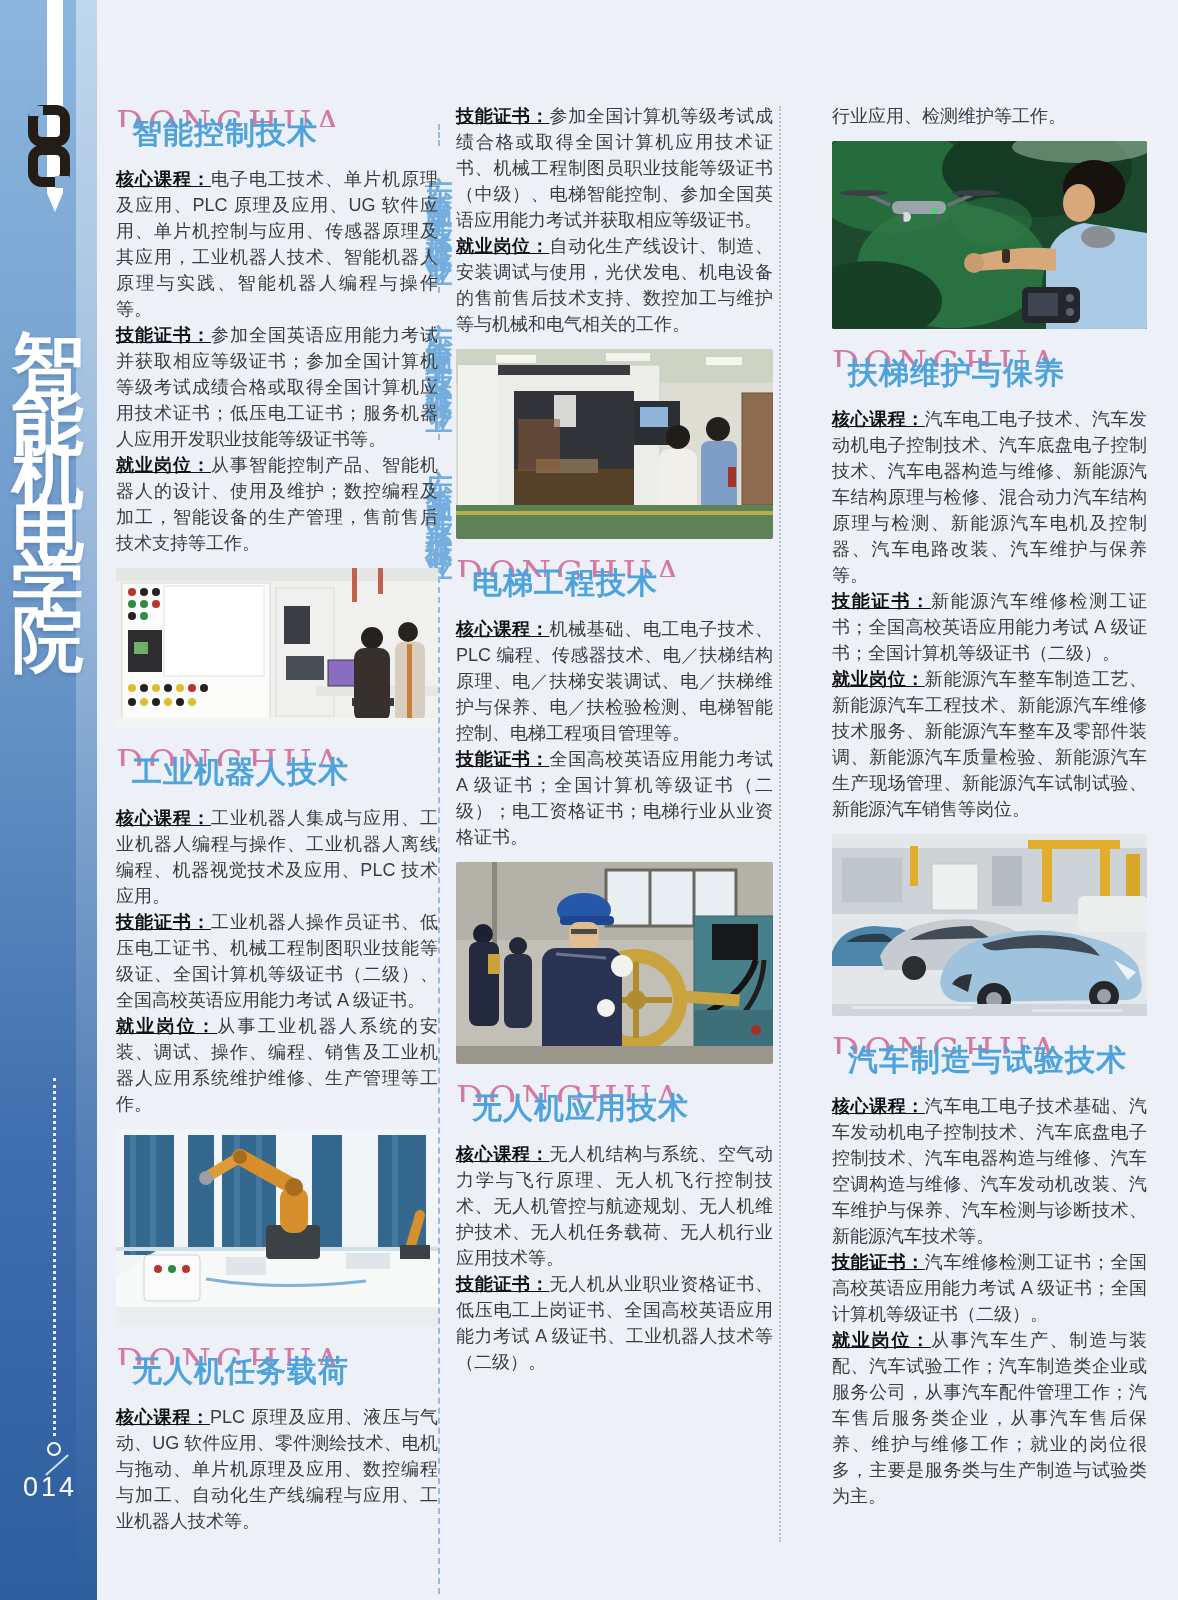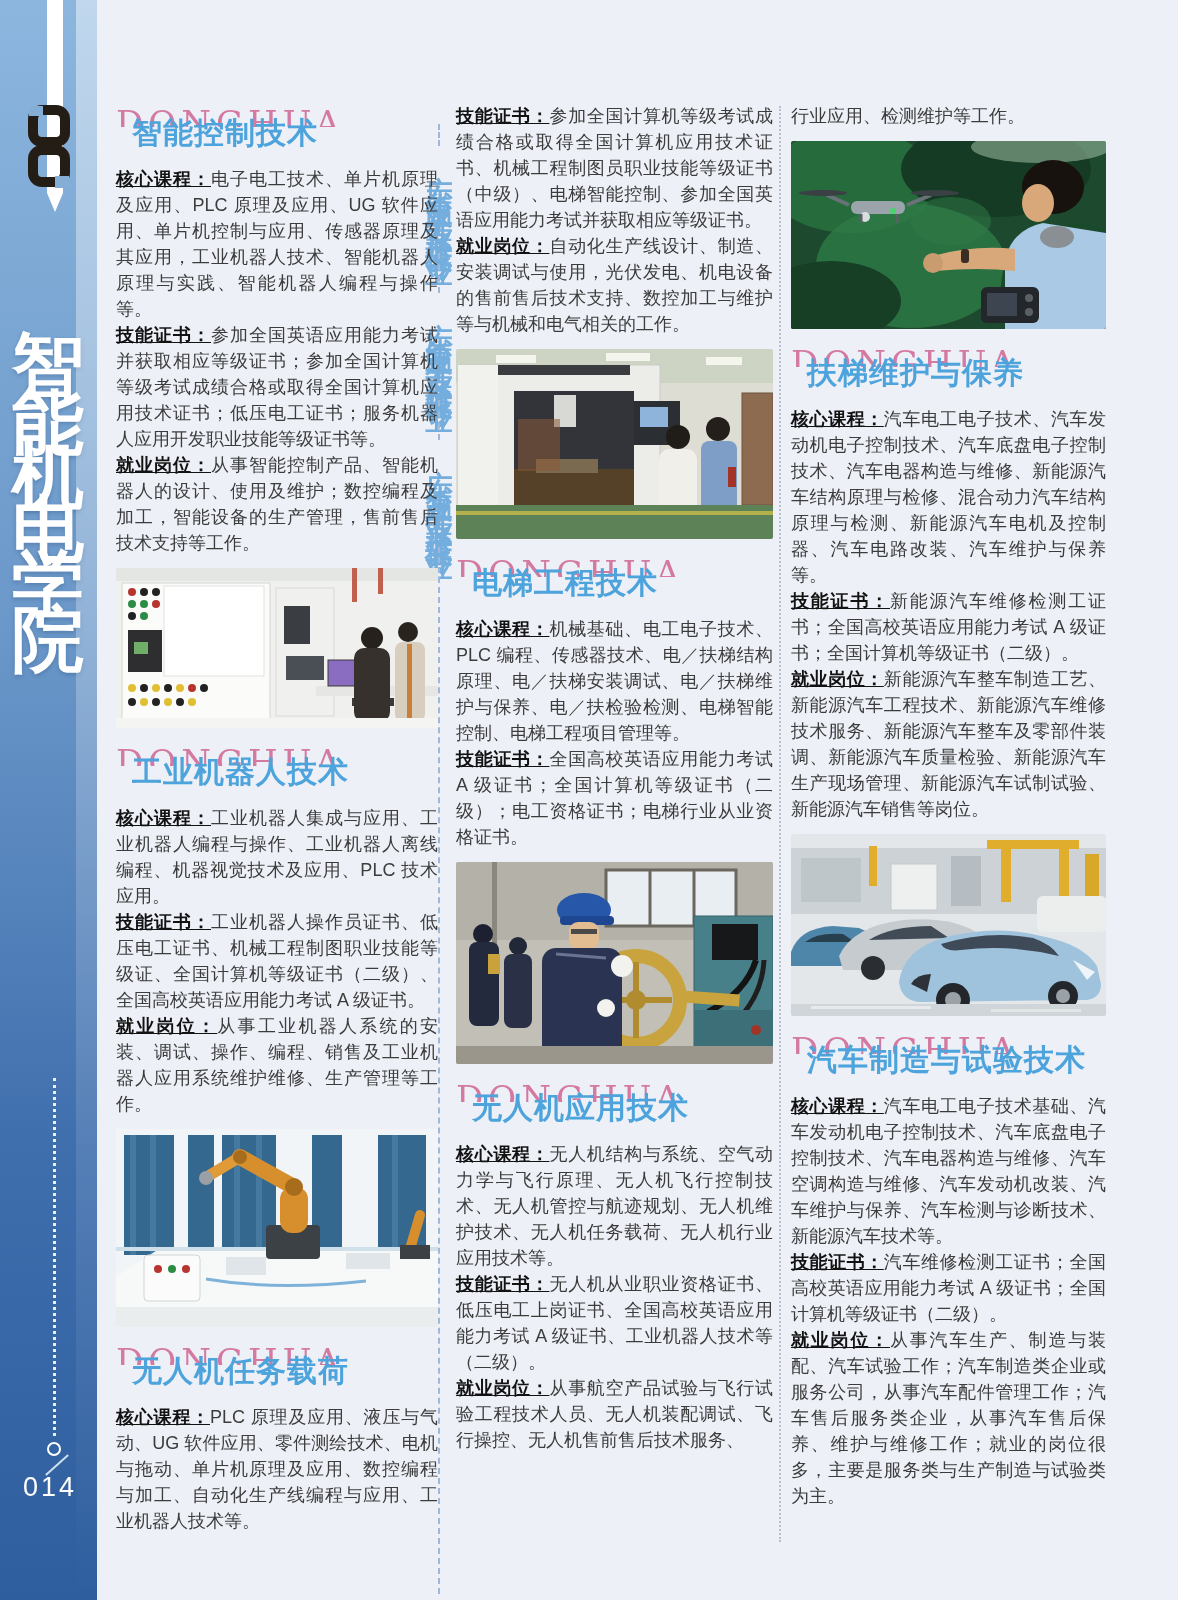--- a/index.html
+++ b/index.html
@@ -34,21 +34,21 @@
           font-size:27px;letter-spacing:7px;color:#74aede;line-height:44px;margin:8px 0;}
 
   
   .col-divider{position:absolute;left:779px;top:106px;height:1436px;width:0;
           border-left:2px dotted #b6c0cd;}
 
   
   .col{position:absolute;top:103px;}
   #col1{left:116px;width:322px;}
   #col2{left:456px;width:317px;}
-  #col3{left:791px;width:315px;}
+  #col3{left:832px;width:315px;}
 
   .wm{font-family:"DejaVu Serif","Liberation Serif",serif;font-weight:normal;
       font-size:34px;letter-spacing:5px;color:#be185d;opacity:.55;height:24px;
       margin-bottom:-16px;overflow:hidden;}
   .sec-title{font-size:30px;font-weight:bold;color:#4da3db;letter-spacing:1px;
       margin:2px 16px 12px;position:relative;}
   .col p{margin:0;font-size:18px;line-height:26px;color:#3c3c3c;text-align:justify;}
   .col p b{color:#121212;text-decoration:underline;}
   .photo{display:block;margin:12px 0 14px;border-radius:2px;background:#fff;}
 </style>
@@ -249,21 +249,20 @@
       <line x1="100" y1="92" x2="150" y2="96" stroke="#6a7390" stroke-width="3"></line>
       <circle cx="166" cy="104" r="11" fill="#f2f2ee"></circle>
         <circle cx="150" cy="146" r="9" fill="#f2f2ee"></circle>
       <rect x="0" y="184" width="317" height="18" fill="#9a968c"></rect>
     </svg>
 
     <div class="wm">DONGHUA</div>
     <h2 class="sec-title">无人机应用技术</h2>
     <p><b>核心课程：</b><span>无人机结构与系统、空气动力学与飞行原理、无人机飞行控制技术、无人机管控与航迹规划、无人机维护技术、无人机任务载荷、无人机行业应用技术等。</span></p>
     <p><b>技能证书：</b><span>无人机从业职业资格证书、低压电工上岗证书、全国高校英语应用能力考试 A 级证书、工业机器人技术等（二级）。</span></p>
-    <p><b>就业岗位：</b><span>从事航空产品试验与飞行试验工程技术人员、无人机装配调试、飞行操控、无人机售前售后技术服务、</span></p>
   </section>
 
   <section class="col" id="col3">
     <p><span>行业应用、检测维护等工作。</span></p>
 
     <svg class="photo" width="315" height="188" viewBox="0 0 315 188">
       <rect width="315" height="188" fill="#1d4a2e"></rect>
       <ellipse cx="60" cy="40" rx="85" ry="52" fill="#266b3c"></ellipse>
       <ellipse cx="205" cy="28" rx="95" ry="48" fill="#153b24"></ellipse>
       <ellipse cx="120" cy="125" rx="95" ry="62" fill="#2e7a46" opacity="0.8"></ellipse>

